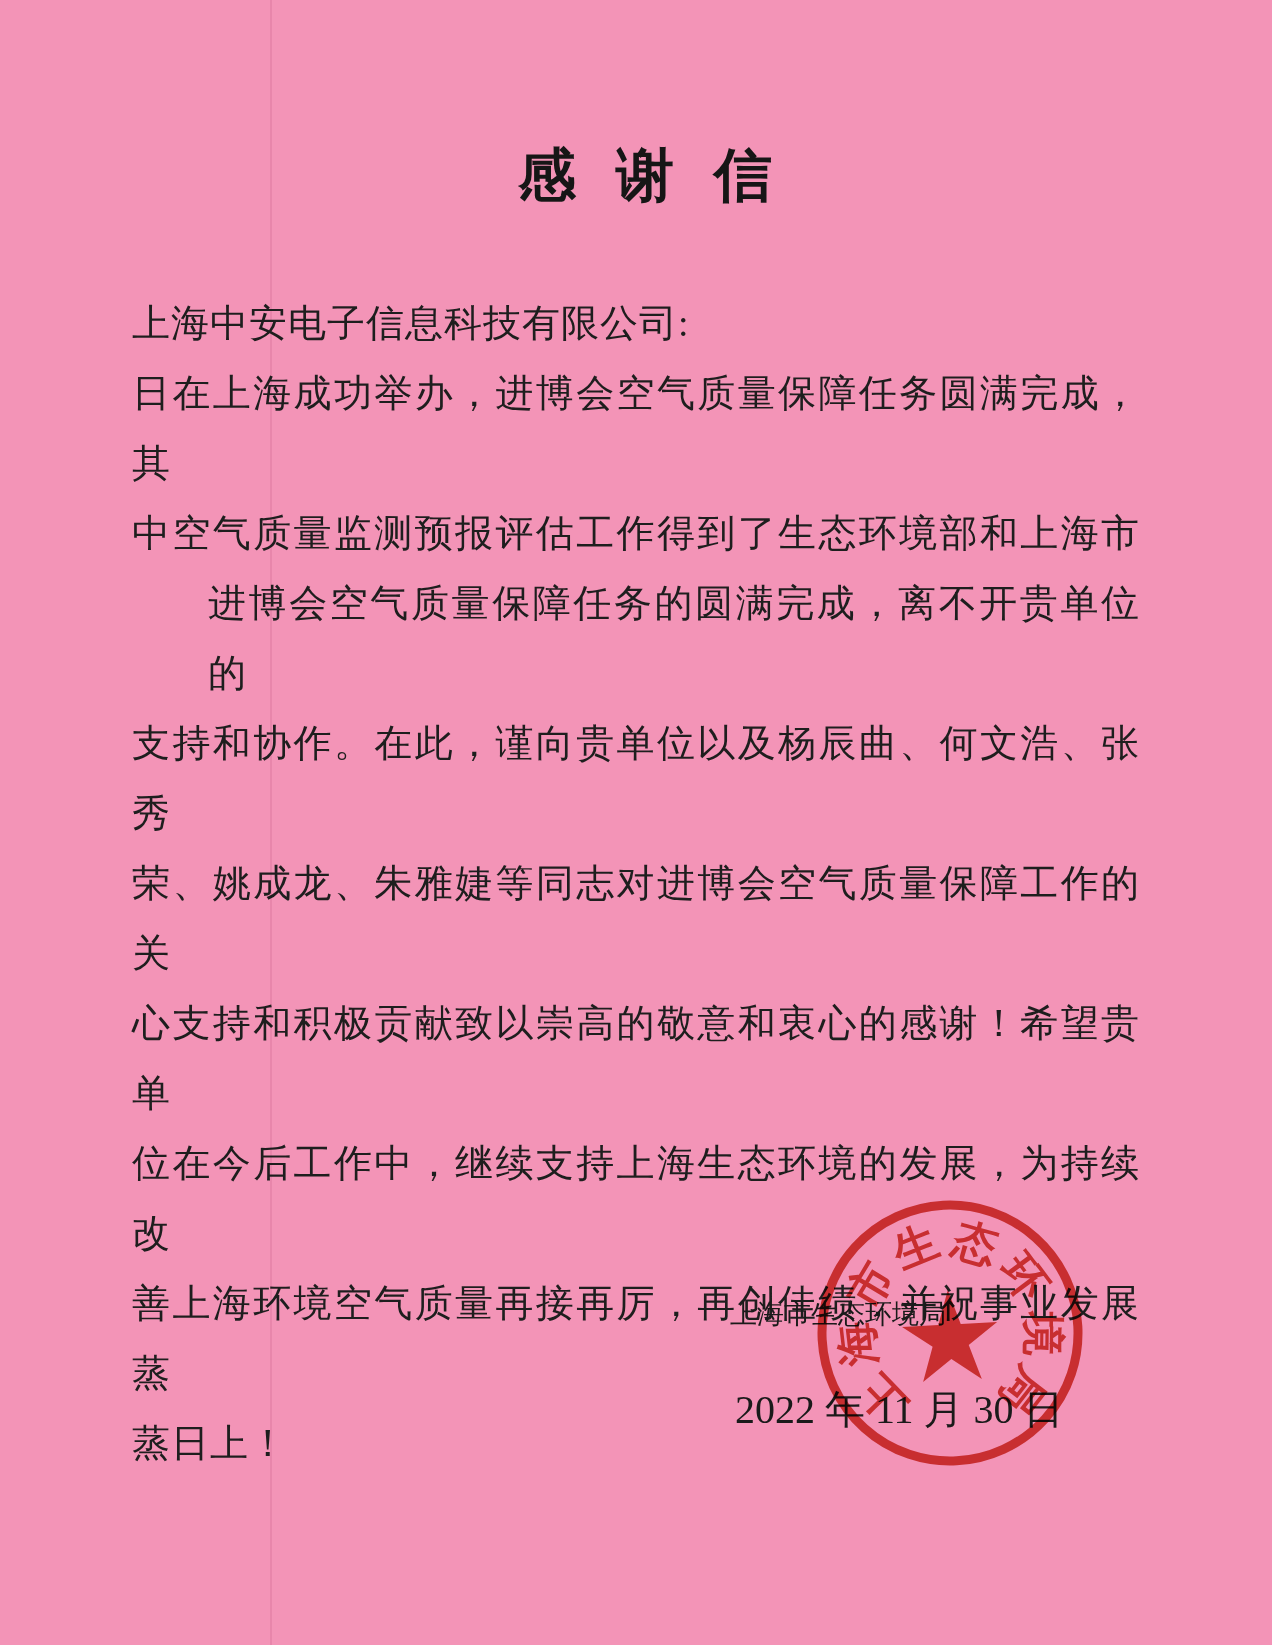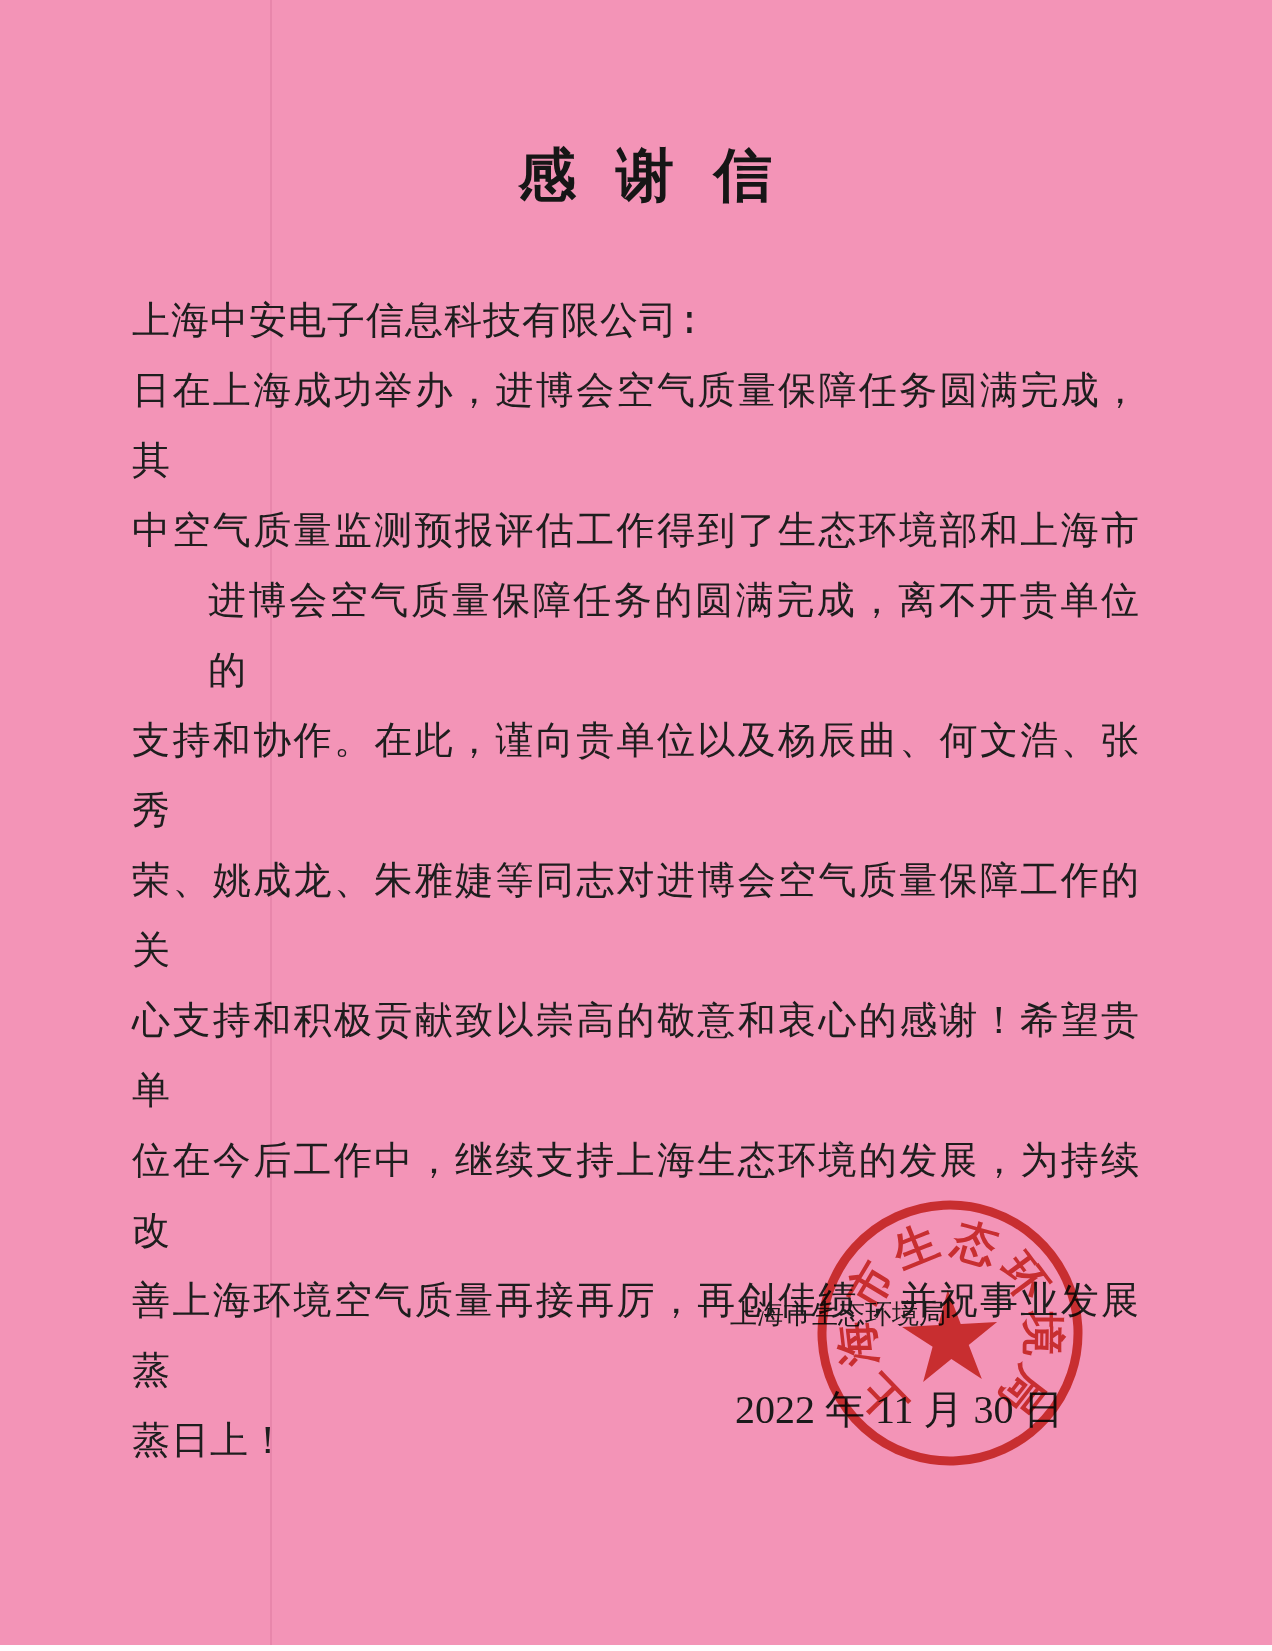--- a/index.html
+++ b/index.html
@@ -49,21 +49,20 @@
     position: absolute;
     top: 288px;
     left: 132px;
     width: 1008px;
     font-size: 38px;
     line-height: 70px;
     letter-spacing: 1px;
   }
   .line {
     white-space: normal;
-    font-family: Liberation Mono, monospace;
   }
   .just {
     text-align: justify;
     text-align-last: justify;
   }
   .para-end {
     text-align: left;
     text-align-last: left;
   }
   .indent {

